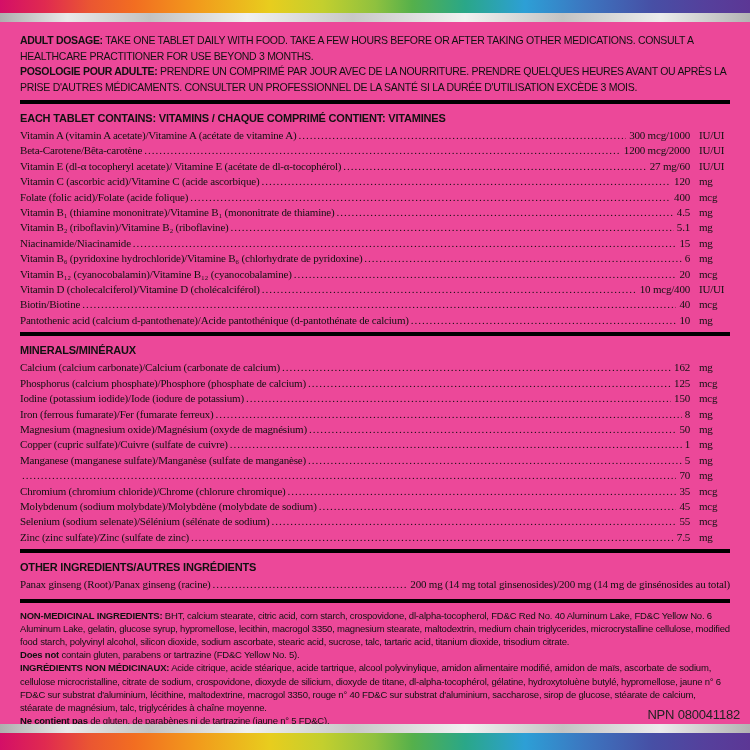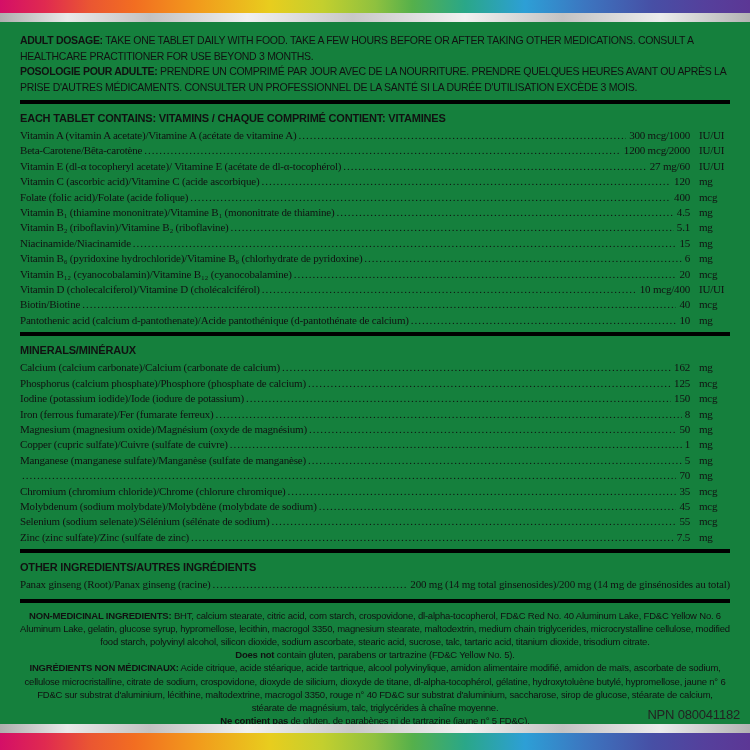--- a/index.html
+++ b/index.html
@@ -1,21 +1,21 @@
 <!DOCTYPE html>
 <html><head>
 <meta charset="utf-8">
 <style>
   * { margin:0; padding:0; box-sizing:border-box; }
   html,body { width:750px; height:750px; }
   body {
     font-family:"Liberation Sans","DejaVu Sans",sans-serif;
     background:#ffffff; color:#111;
   }
-  .page { position:relative; width:750px; height:750px; overflow:hidden; background:#15803d; }
+  .page { position:relative; width:750px; height:750px; overflow:hidden; background:#ec4899; }
 
   .bar-rainbow {
     position:absolute; left:0; width:750px;
     background:linear-gradient(90deg,#d40f67 0%,#e02a50 6%,#ea5632 12%,#f26e21 18%,#f2991c 26%,#e8cd1e 36%,#c3cf2e 43%,#8fc13f 50%,#55b04b 55%,#2aa788 62%,#2d9fd6 70%,#3c76c0 78%,#474fa5 87%,#55409c 94%,#5c3795 100%);
   }
   .bar-rainbow.top { top:0; height:13px; }
   .bar-rainbow.bottom { top:733px; height:17px; }
 
   .bar-silver {
     position:absolute; left:0; width:750px; height:9px;
@@ -43,21 +43,21 @@
   .ldr { flex:1; overflow:hidden; white-space:nowrap; margin:0 3px 0 2px; min-width:6px; }
   .ldr::after {
     content:"..........................................................................................................................................................................................................";
     letter-spacing:1px; font-size:11px;
   }
   .amt { white-space:nowrap; text-align:right; }
   .unit { width:40px; padding-left:9px; white-space:nowrap; }
   .unit:empty { width:0; padding-left:0; }
 
   .fine { margin-top:6px; font-size:9.5px; line-height:13.2px; letter-spacing:-0.2px; }
-  .fine p { margin:0;text-align:center; }
+  .fine p { margin:0; }
 
   .npn { position:absolute; top:707px; right:10px; font-size:13px; letter-spacing:-0.2px; color:#222; }
 </style>
 </head>
 <body>
 
 <div class="page">
 
   <div class="bar-rainbow top"></div>
   <div class="bar-silver top"></div>

